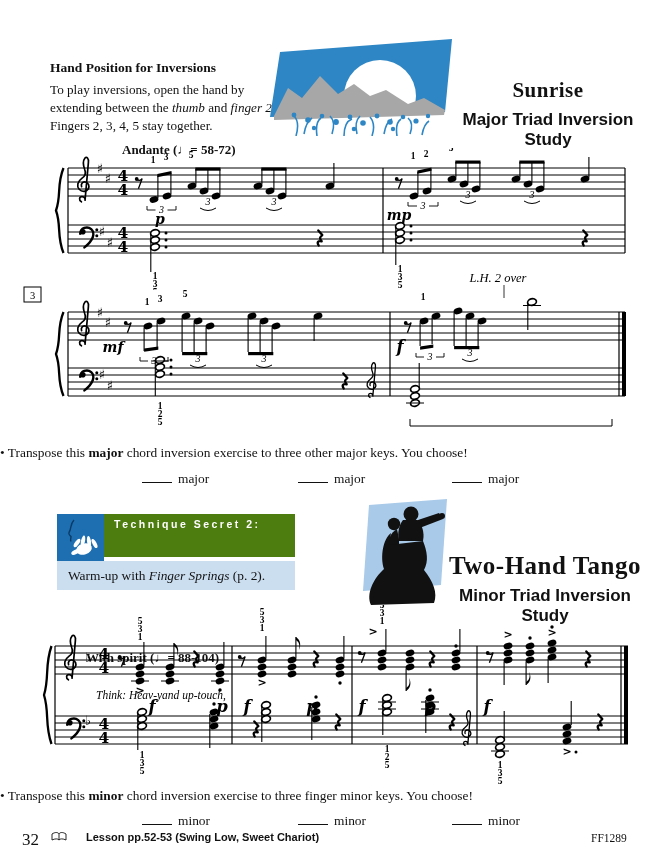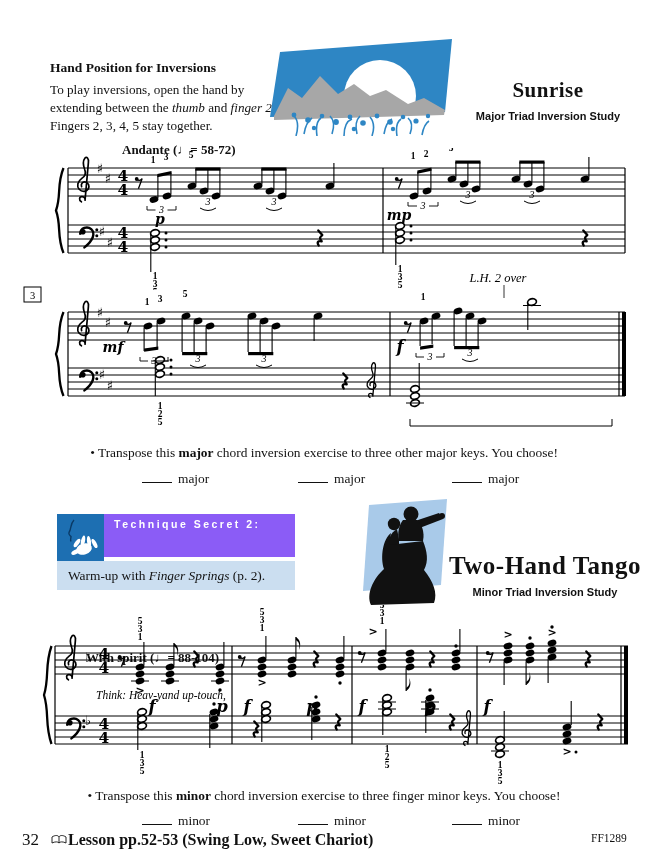--- a/index.html
+++ b/index.html
@@ -7,49 +7,49 @@
         font-family:"Liberation Serif","DejaVu Serif",serif;color:#111;}
   .abs{position:absolute;}
   
   .hand-head{left:50px;top:60px;width:240px;font-size:13.5px;font-weight:bold;}
   .hand-para{left:50px;top:81px;width:232px;font-size:13.2px;line-height:1.38;}
   .hand-para i{font-style:italic;}
   .title{font-weight:bold;text-align:center;letter-spacing:.5px;}
   .title1{left:452px;top:78px;width:192px;font-size:21px;}
   .title2{left:442px;top:552px;width:206px;font-size:25px;}
   .subtitle{font-family:"Liberation Sans","DejaVu Sans",sans-serif;font-weight:bold;
-            text-align:center;font-size:11px;}
+            text-align:center;font-size:17px;}
   .subtitle1{left:448px;top:110px;width:200px;}
   .subtitle2{left:442px;top:586px;width:206px;}
   .tempo{font-weight:bold;font-size:13px;font-family:"Liberation Serif","DejaVu Sans",serif;}
   .tempo1{left:122px;top:142px;}
   .tempo2{left:86px;top:606px;margin-top:44px;}
   
-  .bullet{width:648px;text-align:center;font-size:13.4px;}
+  .bullet{width:648px;font-size:13.4px;}
   .bullet b{font-weight:bold;}
   .bullet1{top:445px;left:0;}
   .bullet2{top:788px;left:0;}
   .blankrow{width:648px;height:20px;left:0;font-size:13.4px;}
   .blanks1{top:469px;} .blanks2{top:811px;}
   .blankitem{position:absolute;top:0;}
   .blankline{display:inline-block;width:30px;border-bottom:1.3px solid #111;height:13px;margin-right:6px;}
   
   .tech{left:57px;top:514px;width:238px;}
   .tech-top{display:flex;}
   .tech-icon{width:47px;height:47px;background:#1d6fb2;flex:0 0 47px;}
-  .tech-band{flex:1;background:#8b5cf6;padding:4px 0 0 10px;height:43px;box-sizing:border-box;}
+  .tech-band{flex:1;background:#4d7c0f;padding:4px 0 0 10px;height:43px;box-sizing:border-box;}
   .tech-kicker{font-family:"Liberation Sans","DejaVu Sans",sans-serif;font-weight:bold;
                color:#fff;font-size:10.5px;letter-spacing:2.5px;}
   .tech-title{font-weight:bold;font-size:17px;color:#10102a;margin-top:1px;}
   .tech-warm{background:#cbdef0;height:29px;line-height:29px;padding-left:11px;font-size:13.4px;}
   .tech-warm i{font-style:italic;}
   
   .footer-page{left:22px;top:830px;font-size:17px;}
-  .footer-lesson{left:50px;top:831px;font-family:Liberation Serif, serif;
-                 font-weight:bold;font-size:16px;display:flex;align-items:center;gap:0;}
+  .footer-lesson{left:50px;top:831px;font-family:Liberation Sans, sans-serif;
+                 font-weight:bold;font-size:11px;display:flex;align-items:center;gap:18px;}
   .footer-code{left:591px;top:832px;font-size:11.5px;}
   
   svg text{fill:#000;text-anchor:middle;}
   text.fing{font:bold 9.5px "Liberation Serif",serif;}
   text.ks{font:13px "DejaVu Sans",sans-serif;}
   text.ts4{font:bold 15.5px "DejaVu Serif",serif;}
   text.dyn2{font:italic bold 14px "DejaVu Serif",serif;}
   text.dynf{font:italic bold 16.5px "DejaVu Serif",serif;}
   text.trip{font:italic 10px "Liberation Serif",serif;}
   text.lyr{font:italic 11.5px "Liberation Serif",serif;text-anchor:start;}

